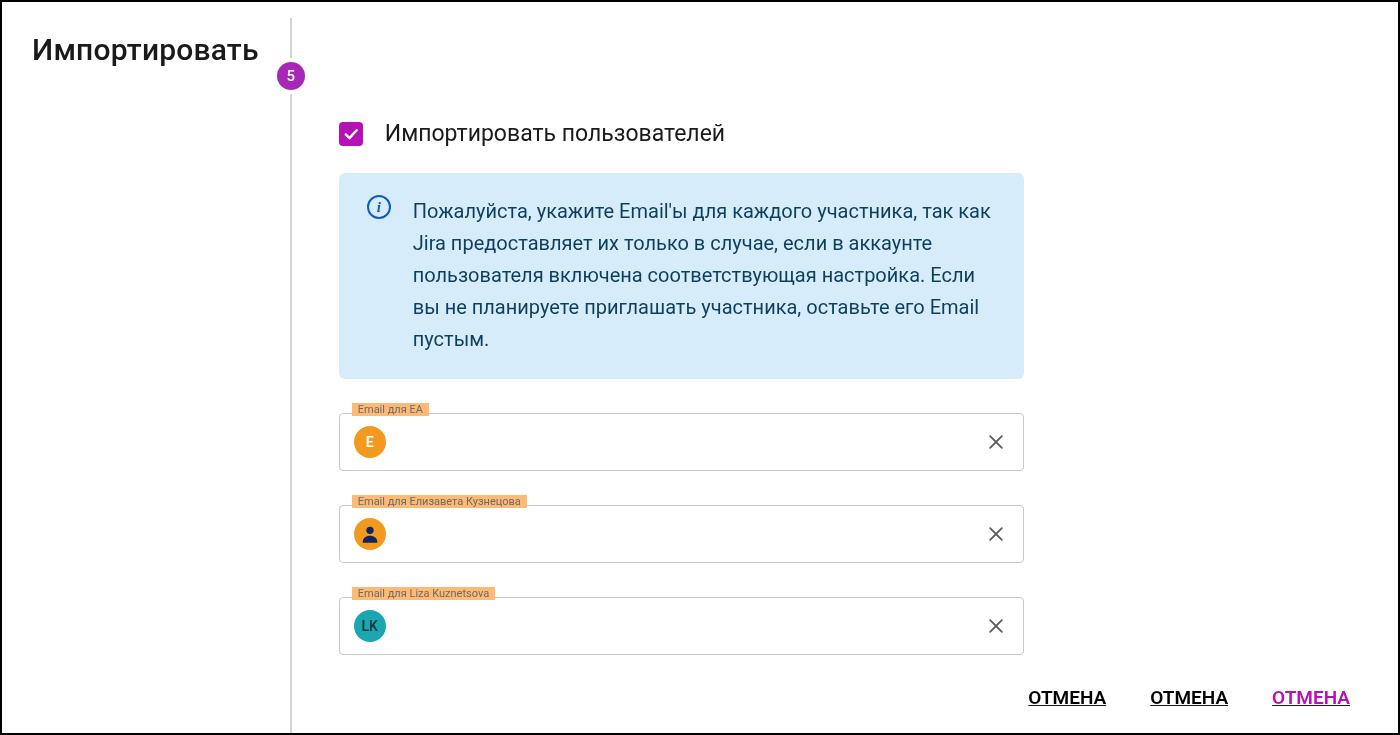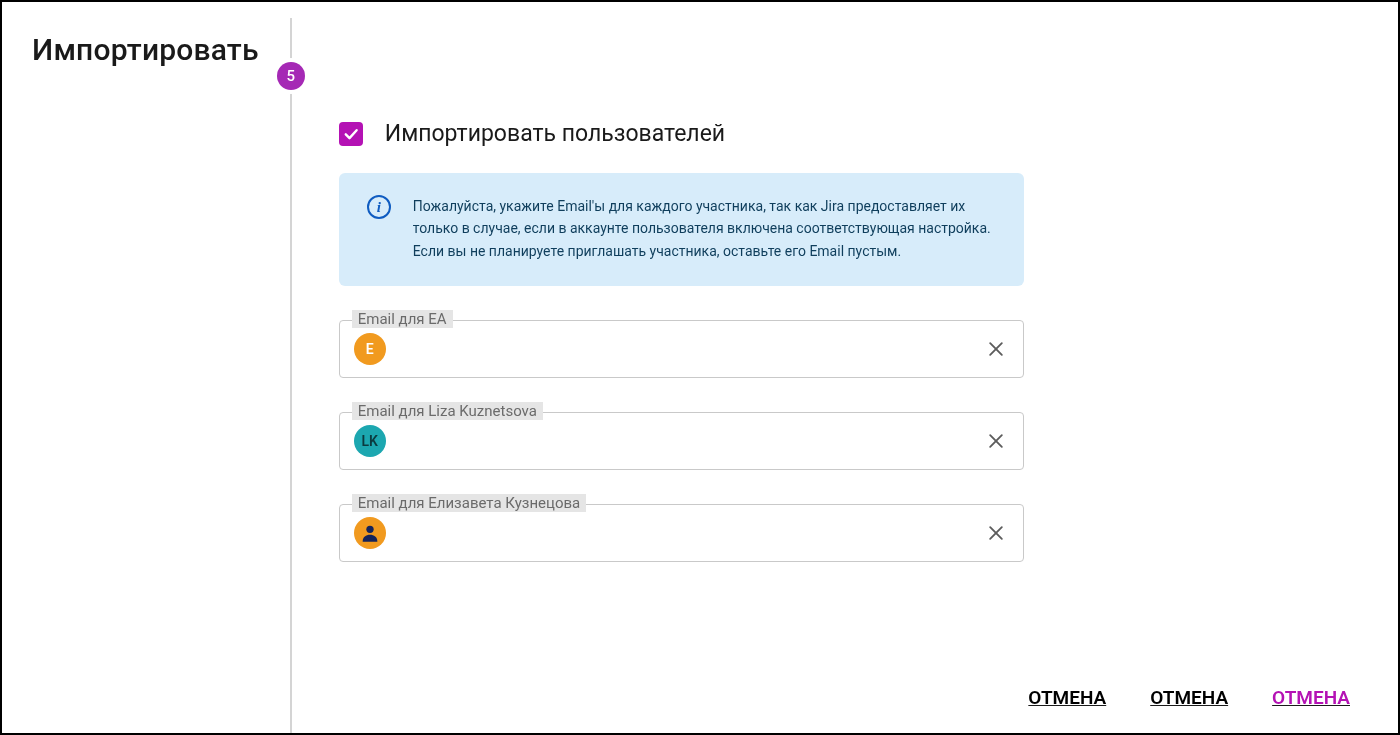--- a/index.html
+++ b/index.html
@@ -102,36 +102,36 @@
     margin-bottom:34px;
   }
   .info-icon{
     width:24px;height:24px;flex:0 0 24px;
     border:2px solid var(--info-icon);border-radius:50%;
     display:flex;align-items:center;justify-content:center;
     color:var(--info-icon);font-family:Georgia,serif;font-style:italic;
     font-weight:700;font-size:15px;box-sizing:border-box;
   }
   .info-text{
-    color:var(--info-text);font-size:14px;line-height:1.6;
+    color:var(--info-text);font-size:20px;line-height:1.6;
   }
   .field{
     position:relative;
     border:1px solid var(--line);
     border-radius:4px;
     height:56px;
     display:flex;align-items:center;
     padding:0 14px;
     margin-bottom:34px;
   }
   .field:last-of-type{margin-bottom:10px;}
   .field-label{
     position:absolute;top:-11px;left:12px;
-    background:#e5e5e5;padding:0 6px;
-    color:var(--muted);font-size:15px;
+    background:#fdba74;padding:0 6px;
+    color:var(--muted);font-size:11px;
   }
   .avatar{
     width:32px;height:32px;border-radius:50%;
     display:flex;align-items:center;justify-content:center;
     color:#fff;font-weight:600;font-size:14px;
     flex:0 0 32px;
   }
   .avatar.orange{background:var(--orange);}
   .avatar.teal{background:var(--teal);color:#0b3a3f;}
   .avatar svg{display:block;}
@@ -189,48 +189,48 @@
         <input class="email-input" value="" style="">
         <div class="clear">
           <svg width="20" height="20" viewBox="0 0 24 24" fill="none" stroke="currentColor" stroke-width="2.2" stroke-linecap="round">
               <line x1="5" y1="5" x2="19" y2="19"></line>
               <line x1="19" y1="5" x2="5" y2="19"></line>
             </svg>
         </div>
       </div>
 
       <div class="field">
+        <div class="field-label">Email для Елизавета Кузнецова</div>
+        <div class="avatar orange">
+          <svg width="22" height="22" viewBox="0 0 24 24" fill="#14235a">
+              <circle cx="12" cy="8" r="4"></circle>
+              <path d="M4 21c0-4.4 3.6-7 8-7s8 2.6 8 7v.5H4V21z"></path>
+            </svg>
+        </div>
+        <input class="email-input" value="" style="">
+        <div class="clear">
+          <svg width="20" height="20" viewBox="0 0 24 24" fill="none" stroke="currentColor" stroke-width="2.2" stroke-linecap="round">
+              <line x1="5" y1="5" x2="19" y2="19"></line>
+              <line x1="19" y1="5" x2="5" y2="19"></line>
+            </svg>
+        </div>
+      </div>
+
+      <div class="field">
         <div class="field-label">Email для Liza Kuznetsova</div>
         <div class="avatar teal">LK</div>
         <input class="email-input" value="" style="">
         <div class="clear">
           <svg width="20" height="20" viewBox="0 0 24 24" fill="none" stroke="currentColor" stroke-width="2.2" stroke-linecap="round">
               <line x1="5" y1="5" x2="19" y2="19"></line>
               <line x1="19" y1="5" x2="5" y2="19"></line>
             </svg>
         </div>
       </div>
 
-      <div class="field">
-        <div class="field-label">Email для Елизавета Кузнецова</div>
-        <div class="avatar orange">
-          <svg width="22" height="22" viewBox="0 0 24 24" fill="#14235a">
-              <circle cx="12" cy="8" r="4"></circle>
-              <path d="M4 21c0-4.4 3.6-7 8-7s8 2.6 8 7v.5H4V21z"></path>
-            </svg>
-        </div>
-        <input class="email-input" value="" style="">
-        <div class="clear">
-          <svg width="20" height="20" viewBox="0 0 24 24" fill="none" stroke="currentColor" stroke-width="2.2" stroke-linecap="round">
-              <line x1="5" y1="5" x2="19" y2="19"></line>
-              <line x1="19" y1="5" x2="5" y2="19"></line>
-            </svg>
-        </div>
-      </div>
-
     </div>
   </div>
 
   <div class="footer">
     <button class="btn">ОТМЕНА</button>
     <button class="btn">ОТМЕНА</button>
     <button class="btn primary">ОТМЕНА</button>
   </div>
 </div>
 

